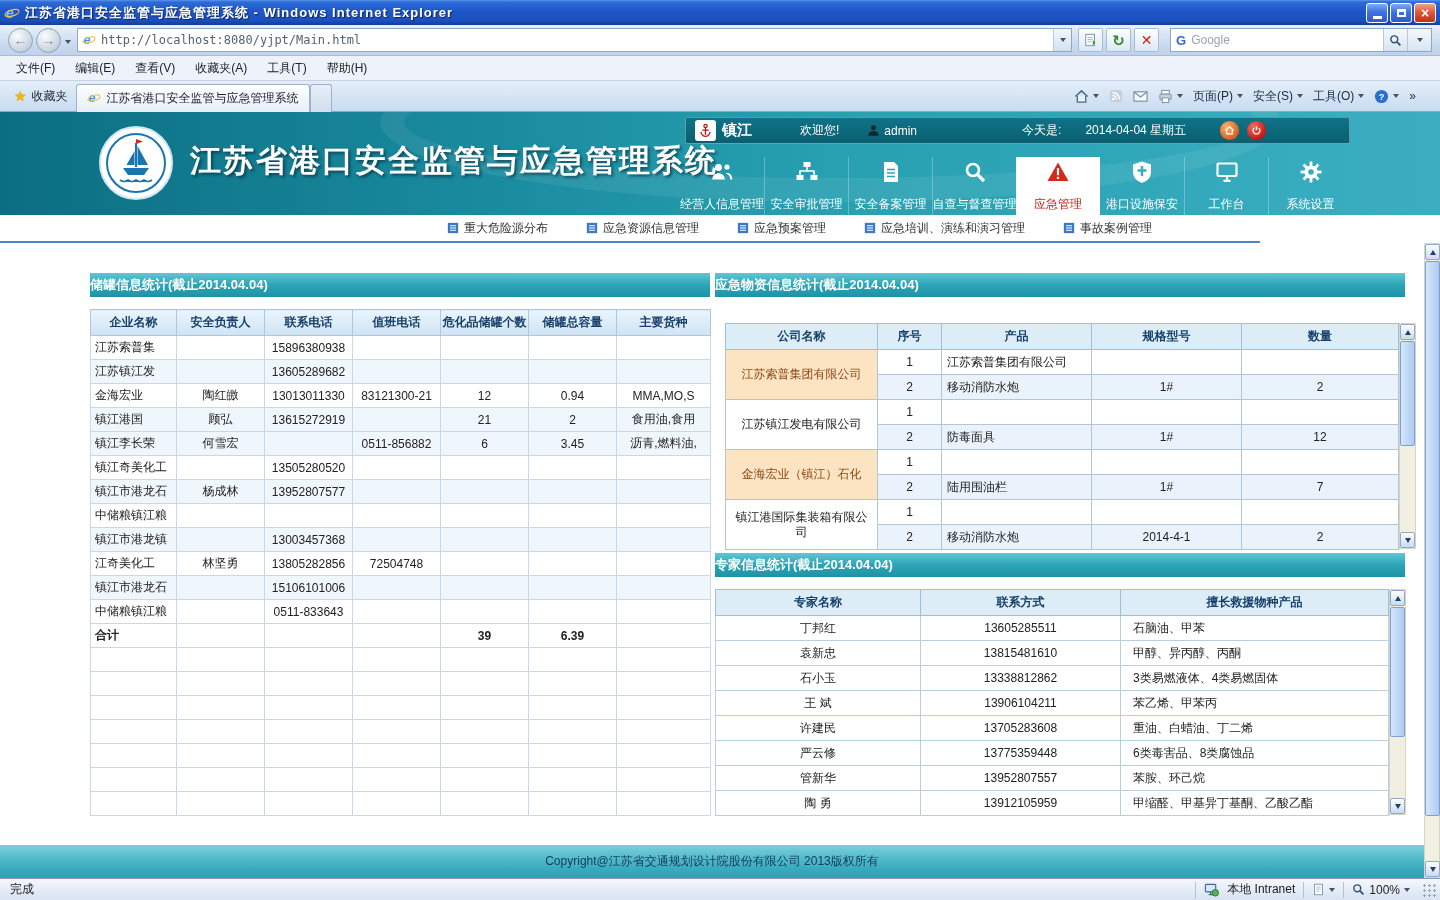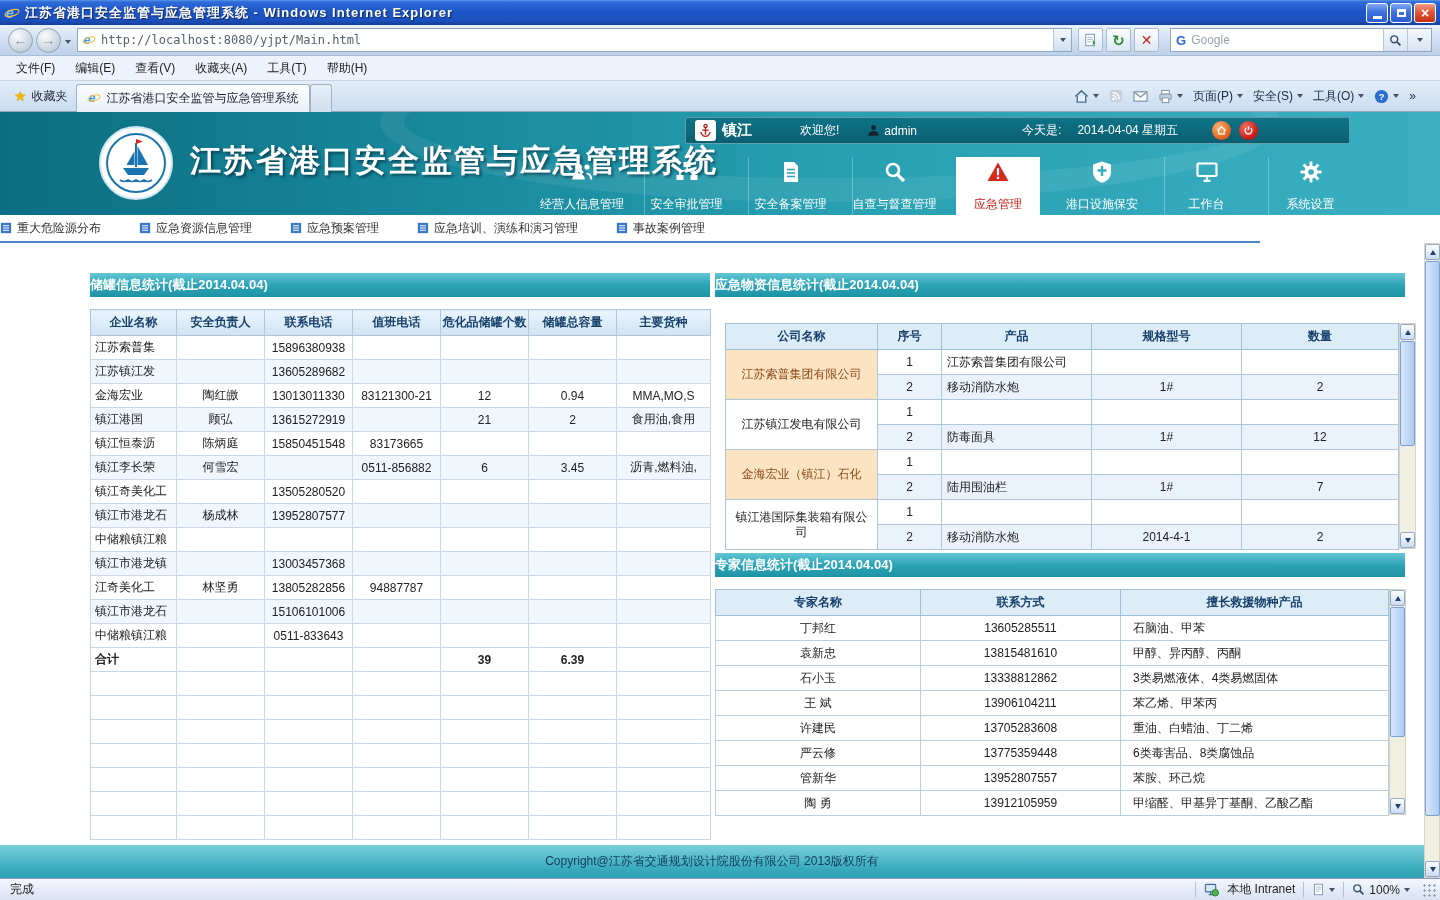--- a/index.html
+++ b/index.html
@@ -79,37 +79,37 @@
   #topstrip { position:absolute; left:685px; top:5px; right:90px; height:27px;
     background:linear-gradient(180deg,#0F7387,#0A5F70); border:1px solid rgba(255,255,255,.35);
     border-radius:2px; display:flex; align-items:center; color:#fff; }
   .anchor-box { width:21px; height:21px; background:#fff; border-radius:3px; margin-left:9px;
     display:flex; align-items:center; justify-content:center; }
   #city { font-weight:bold; font-size:15px; margin-left:6px; }
   #welcome { margin-left:48px; }
   .person-ico { margin-left:28px; display:inline-flex; }
   #username { margin-left:4px; }
   #date-label { margin-left:105px; }
-  #date-value { margin-left:16px; }
+  #date-value { margin-left:24px; }
   .circle-ico { width:19px; height:19px; border-radius:50%; display:inline-flex; align-items:center; justify-content:center; }
   .circle-ico.home { margin-left:34px; background:radial-gradient(circle at 35% 30%,#F8B070,#E05A18 75%); }
   .circle-ico.power { margin-left:8px; background:radial-gradient(circle at 35% 30%,#F07060,#C81010 75%); }
 
   #mainnav { position:absolute; right:88px; bottom:0; height:58px; display:flex; }
   .nav-item { width:84px; height:58px; display:flex; flex-direction:column; align-items:center;
-    justify-content:center; gap:12px; color:#fff; cursor:pointer;margin-left:20px; }
+    justify-content:center; gap:12px; color:#fff; cursor:pointer; }
   .nav-item + .nav-item { border-left:1px solid rgba(255,255,255,.28); }
   .nav-item .nv-icon { width:24px; height:24px; color:#fff; }
   .nav-item .nv-label { font-size:12px; white-space:nowrap; }
   .nav-item.active { background:#fff; color:#C81E14; border-left:none; }
   .nav-item.active .nv-icon { color:#D42A1E; }
   .nav-item.active + .nav-item { border-left:none; }
 
   #subnav { position:absolute; top:103px; left:0; width:1260px; height:28px; background:#fff;
-    border-bottom:2px solid #4B85C4; display:flex; align-items:center; 
+    border-bottom:2px solid #4B85C4; display:flex; align-items:center; justify-content:flex-end;
     gap:38px; padding-right:108px; }
   .subnav-item { display:flex; align-items:center; gap:5px; color:#333; cursor:pointer; white-space:nowrap; }
 
   #content { position:absolute; top:131px; left:0; width:1424px; height:602px; background:#fff; }
   .panel-title { position:absolute; height:24px; line-height:24px; 
     background:linear-gradient(180deg,#62C6D4,#2CA4B6 50%,#1E93A5); color:#fff; font-weight:bold; font-size:13px; }
 
   table { border-collapse:collapse; table-layout:fixed; font-size:12px; }
   th { font-weight:bold; color:#16406A; }
   td { color:#222; overflow:hidden; white-space:nowrap; }
@@ -537,29 +537,20 @@
               </tr>
               <tr class="alt">
                 <td class="first">镇江港国</td>
                 <td>顾弘</td>
                 <td>13615272919</td>
                 <td></td>
                 <td>21</td>
                 <td>2</td>
                 <td>食用油,食用</td>
               </tr>
-              <tr>
-                <td class="first">镇江恒泰沥</td>
-                <td>陈炳庭</td>
-                <td>15850451548</td>
-                <td>83173665</td>
-                <td></td>
-                <td></td>
-                <td></td>
-              </tr>
               <tr class="alt">
                 <td class="first">镇江李长荣</td>
                 <td>何雪宏</td>
                 <td></td>
                 <td>0511-856882</td>
                 <td>6</td>
                 <td>3.45</td>
                 <td>沥青,燃料油,</td>
               </tr>
               <tr>
@@ -595,21 +586,21 @@
                 <td>13003457368</td>
                 <td></td>
                 <td></td>
                 <td></td>
                 <td></td>
               </tr>
               <tr>
                 <td class="first">江奇美化工</td>
                 <td>林坚勇</td>
                 <td>13805282856</td>
-                <td>94887787</td>
+                <td>72504748</td>
                 <td></td>
                 <td></td>
                 <td></td>
               </tr>
               <tr class="alt">
                 <td class="first">镇江市港龙石</td>
                 <td></td>
                 <td>15106101006</td>
                 <td></td>
                 <td></td>

